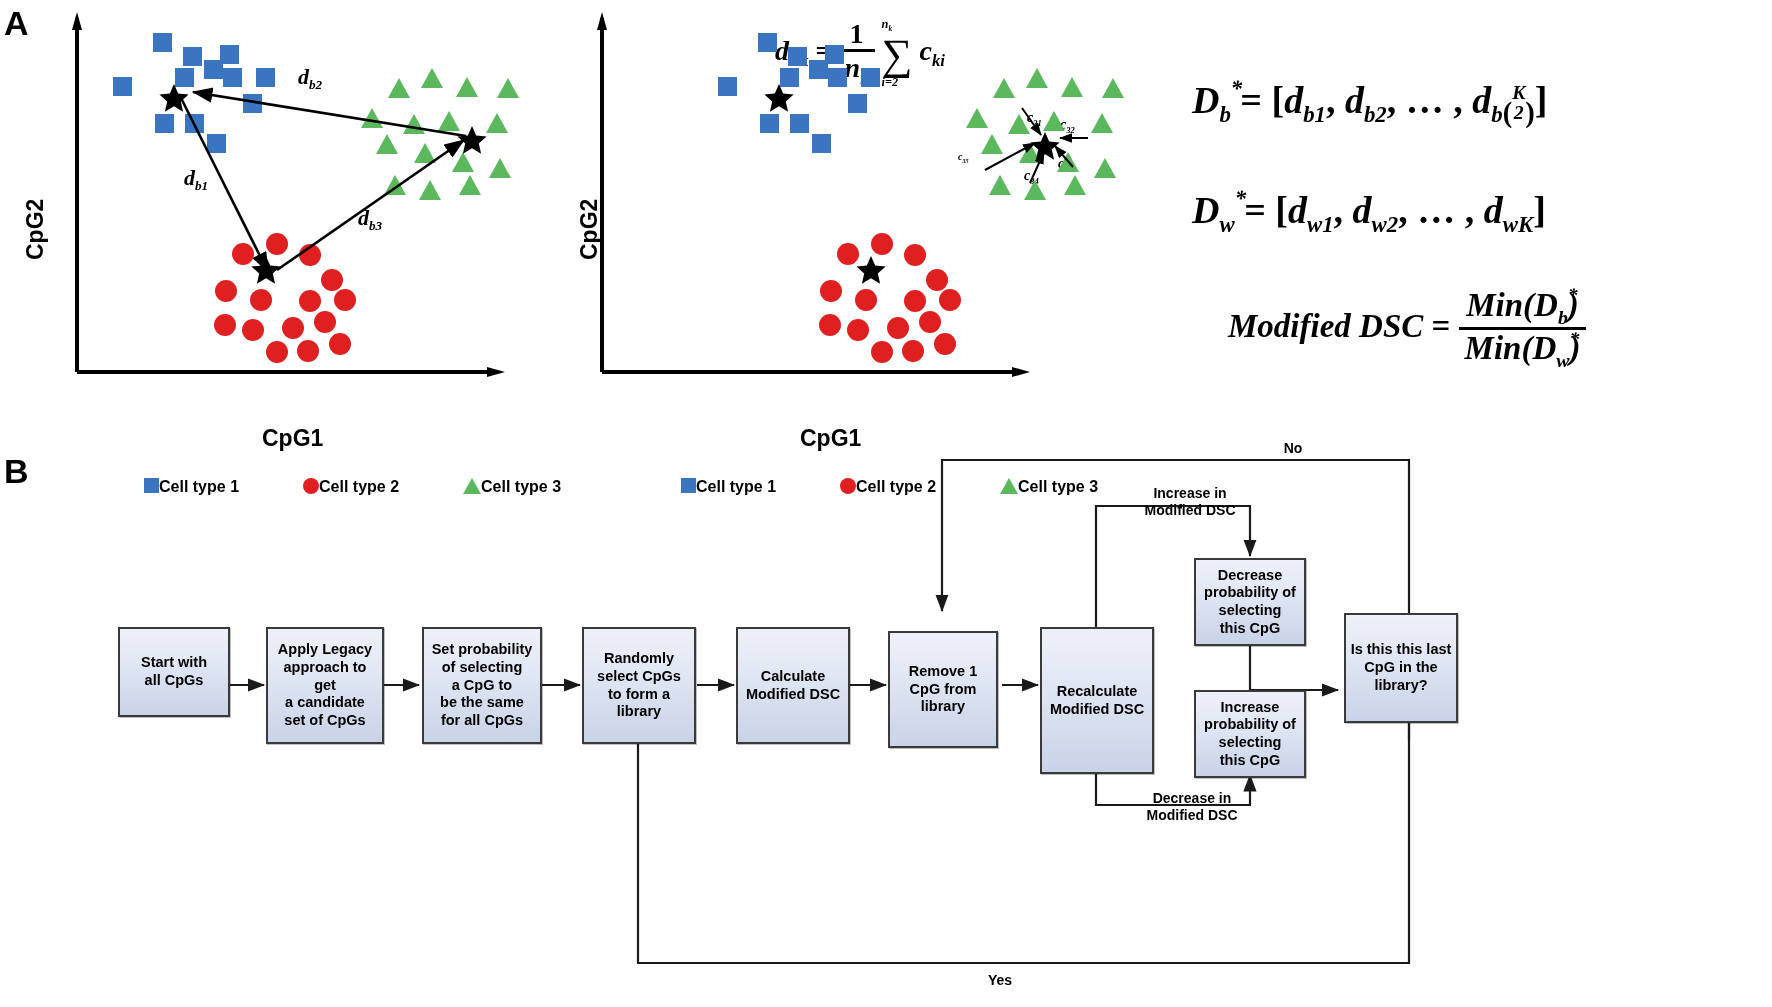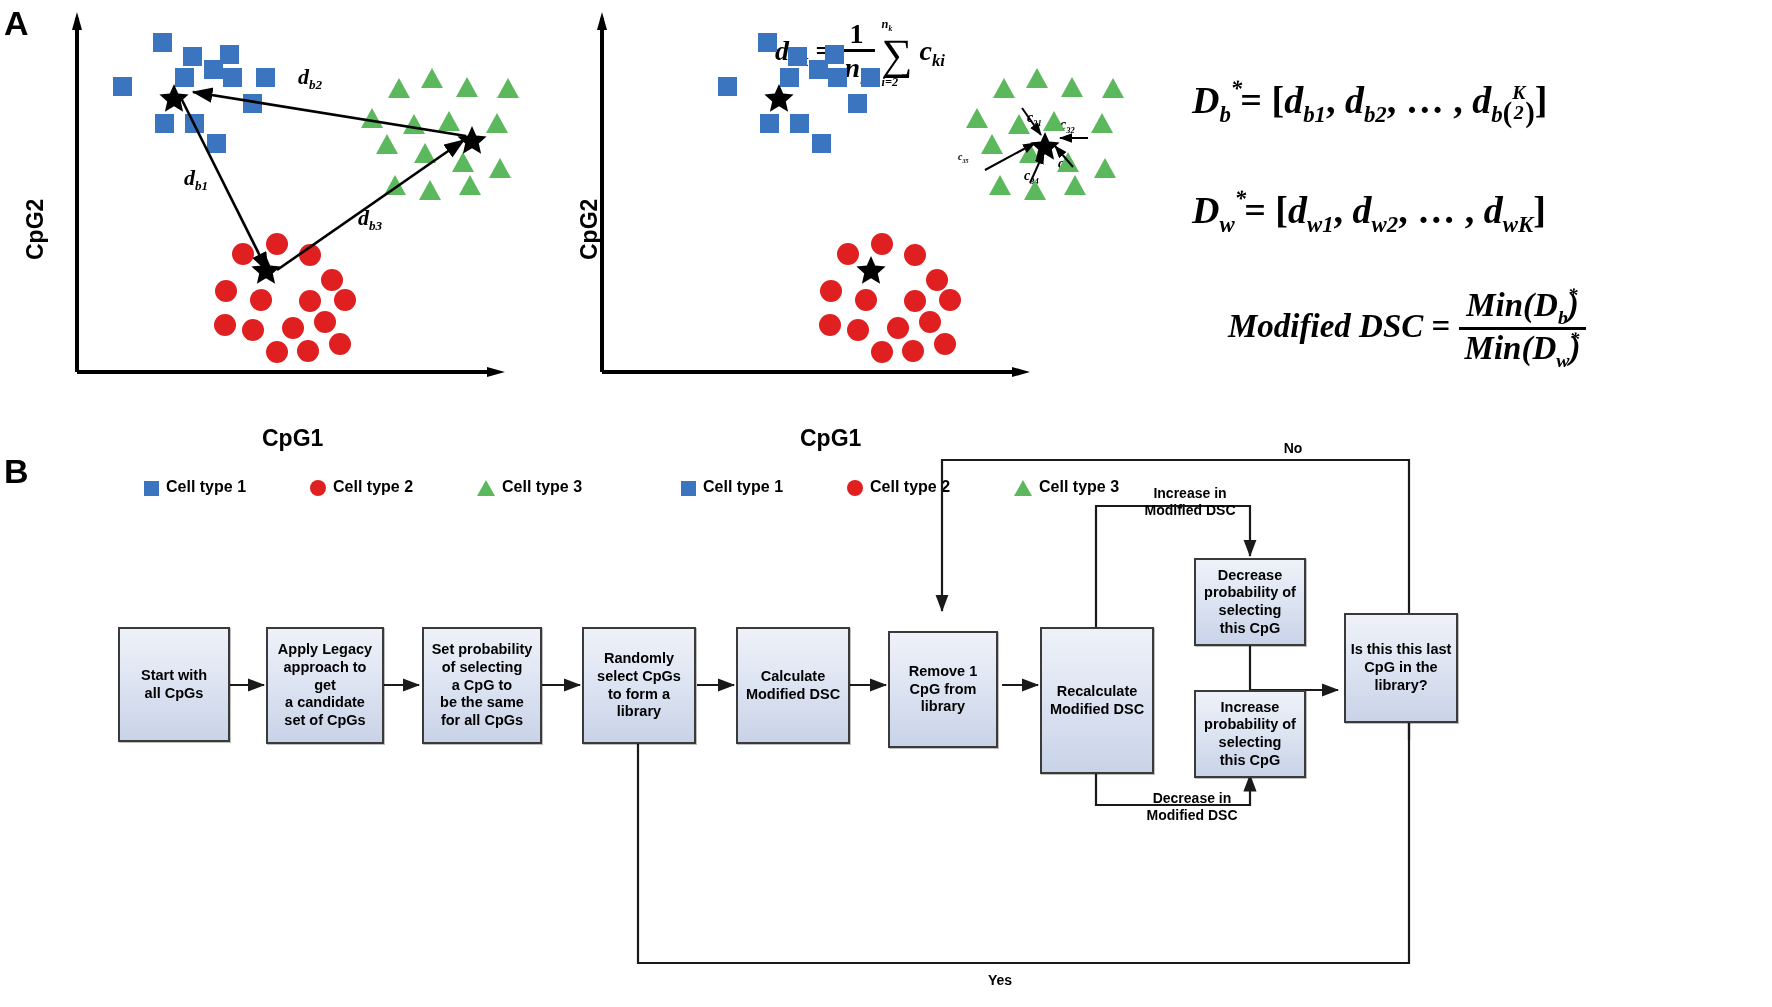--- a/index.html
+++ b/index.html
@@ -38,21 +38,21 @@
   }
 
   .legend-row {
     position: absolute;
     display: flex;
     align-items: center;
     gap: 10px;
     font-size: 16px;
     font-weight: bold;
   }
-  .legend-item { display: flex; align-items: flex-end; gap: 7px; margin-right: 18px; padding-left: 36px; }
+  .legend-item { display: flex; align-items: flex-start; margin-right: 18px; padding-left: 36px; }
   .sw-square { width: 15px; height: 15px; background: #3b75bf; }
   .sw-circle { width: 16px; height: 16px; border-radius: 50%; background: #e02020; }
   .sw-tri {
     width: 0; height: 0;
     border-left: 9px solid transparent;
     border-right: 9px solid transparent;
     border-bottom: 16px solid #5cb85c;
   }
 
   .eqn {
@@ -389,21 +389,21 @@
 
     <path d="M1096,744 L1096,805 L1250,805 L1250,775" marker-end="url(#ahf)"></path>
 
     <path d="M1250,645 L1250,690"></path>
     <path d="M1250,690 L1338,690" marker-end="url(#ahf)"></path>
 
     <path d="M1409,723 L1409,963 L638,963 L638,727" marker-end="url(#ahf)"></path>
   </g>
 </svg>
 
-<div class="fc-box" style="left:118px; top:627px; width:112px; height:115px;">
+<div class="fc-box" style="left:118px; top:627px; width:112px; height:90px;">
   <span style="white-space:pre-line">Start with
 all CpGs</span>
 </div>
 
 <div class="fc-box" style="left:266px; top:627px; width:118px; height:117px;">
   <span style="white-space:pre-line">Apply Legacy
 approach to get
 a candidate
 set of CpGs</span>
 </div>

